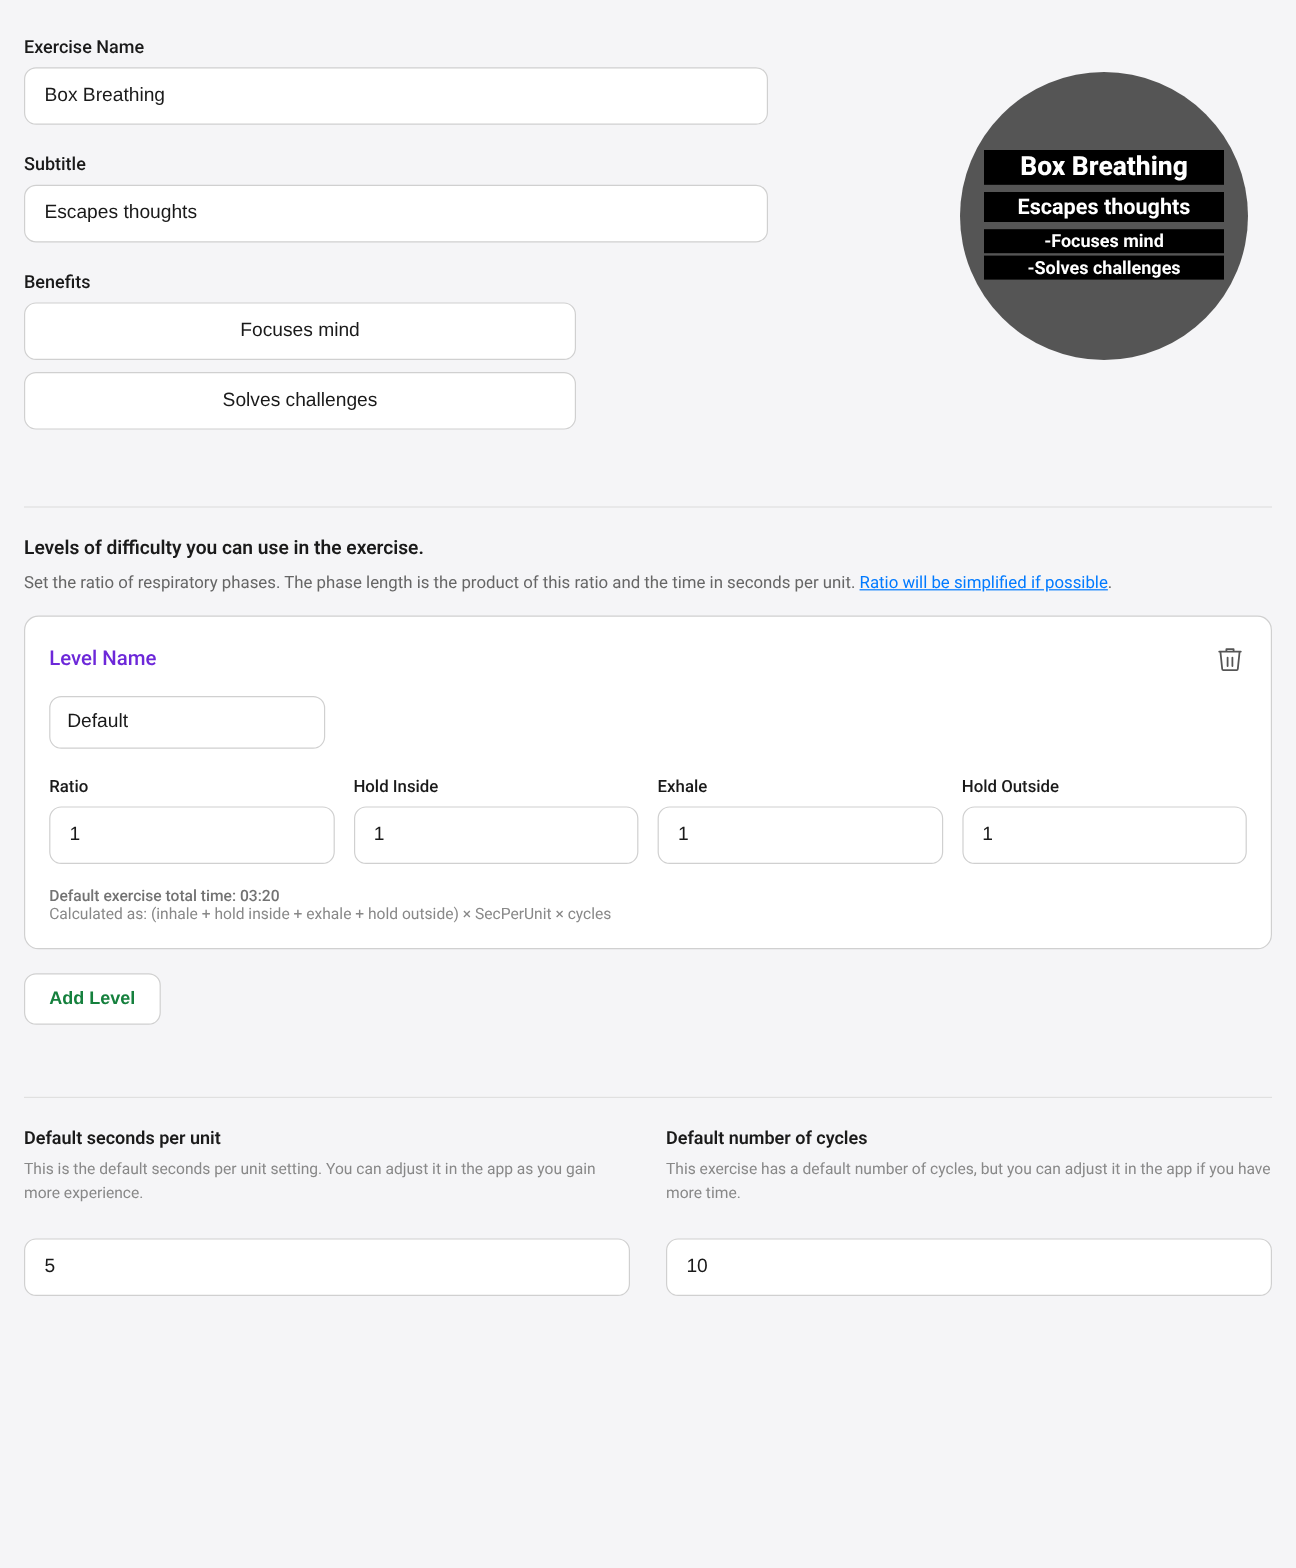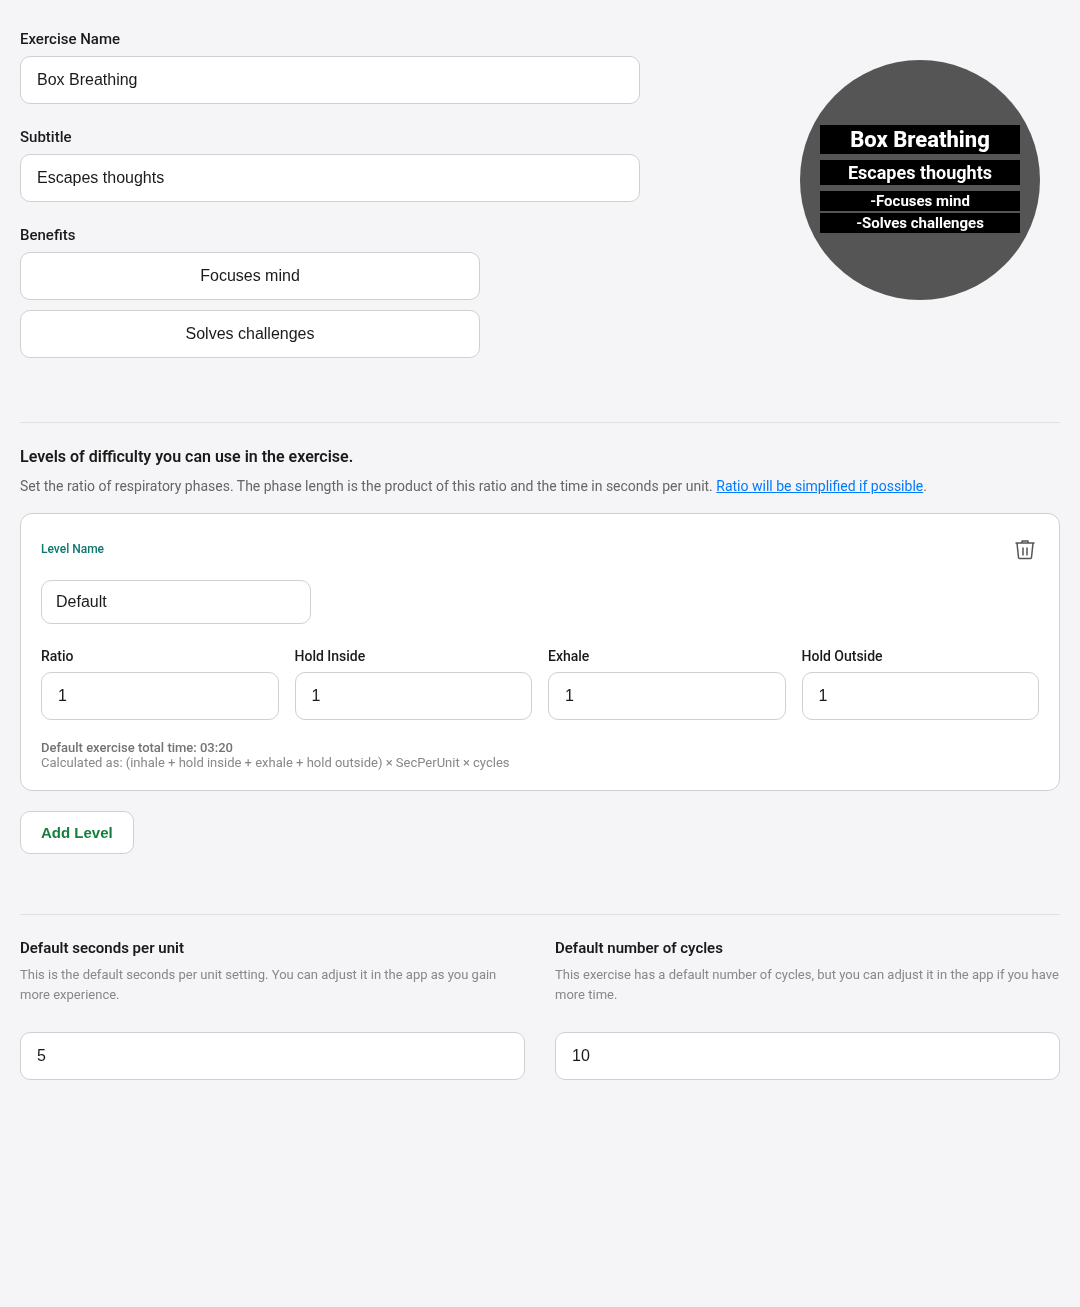--- a/index.html
+++ b/index.html
@@ -146,23 +146,23 @@
     }
 
     .level-card-header {
       display: flex;
       justify-content: space-between;
       align-items: center;
       margin-bottom: 16px;
     }
 
     .level-card-header-label {
-      font-size: 12px;
+      font-size: 17px;
       font-weight: 500;
-      color: #0f766e;
+      color: #6d28d9;
     }
 
     .delete-btn {
       background: none;
       border: none;
       cursor: pointer;
       color: #666;
       font-size: 20px;
       padding: 4px;
       display: flex;
@@ -171,21 +171,21 @@
     }
 
     .level-name-input {
       padding: 12px 14px;
       font-size: 16px;
       border: 1px solid #d0d0d0;
       border-radius: 10px;
       background: #fff;
       color: #1a1a1a;
       outline: none;
-      width: 270px;
+      width: 230px;
       margin-bottom: 24px;
     }
 
     .phase-grid {
       display: grid;
       grid-template-columns: repeat(4, 1fr);
       gap: 16px;
       margin-bottom: 20px;
     }
 

